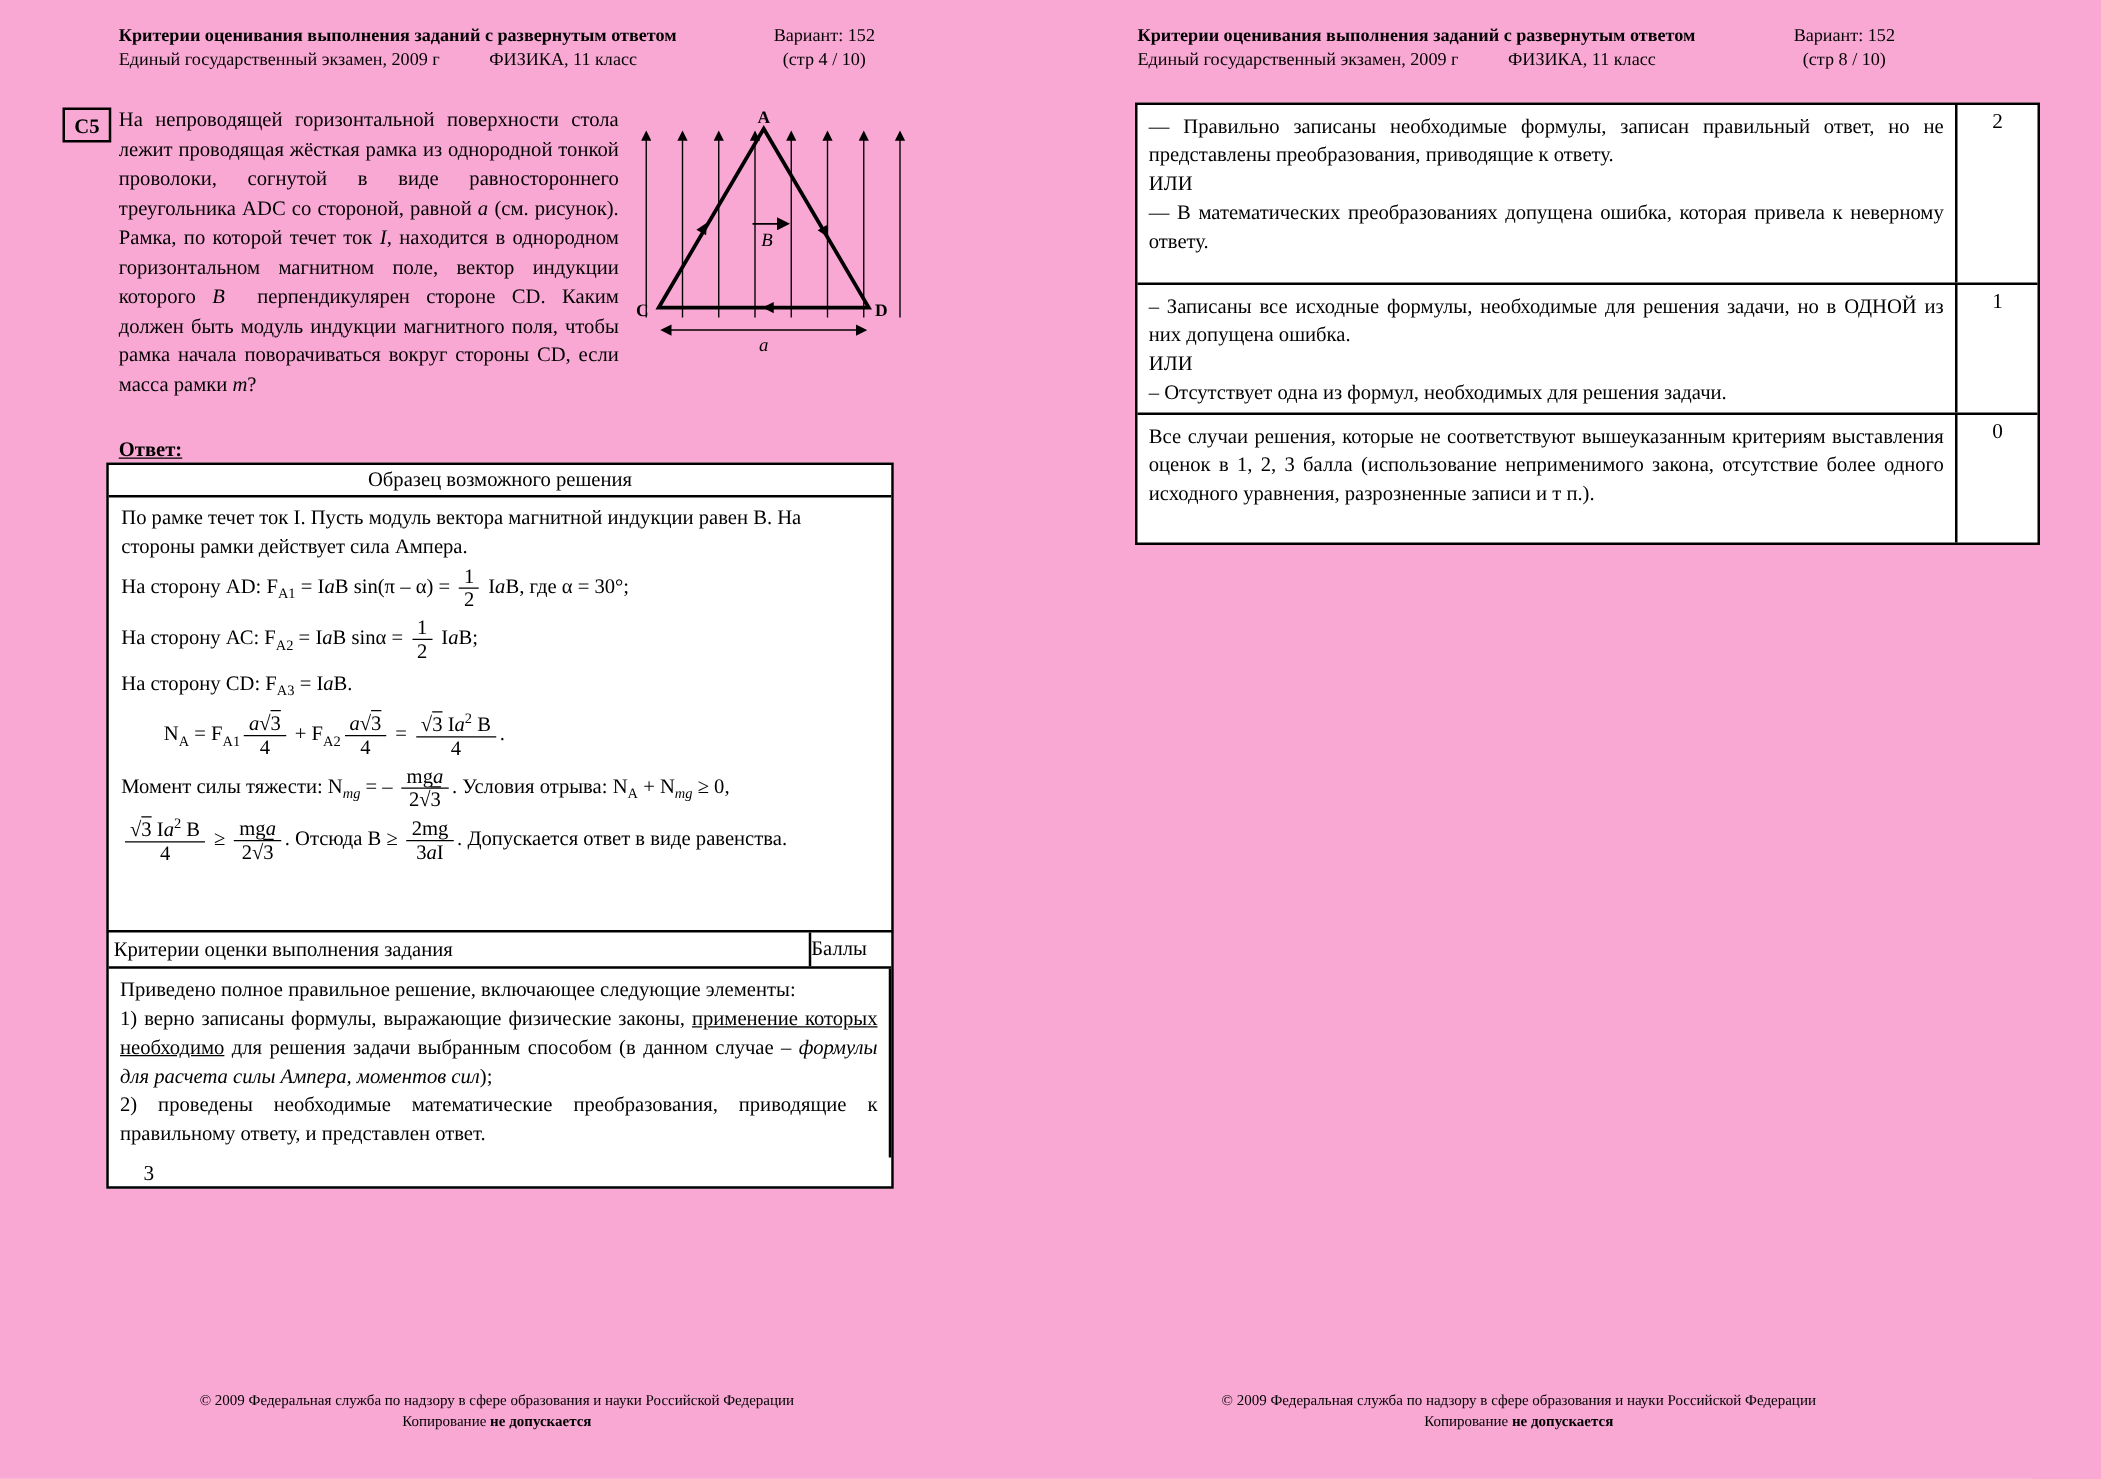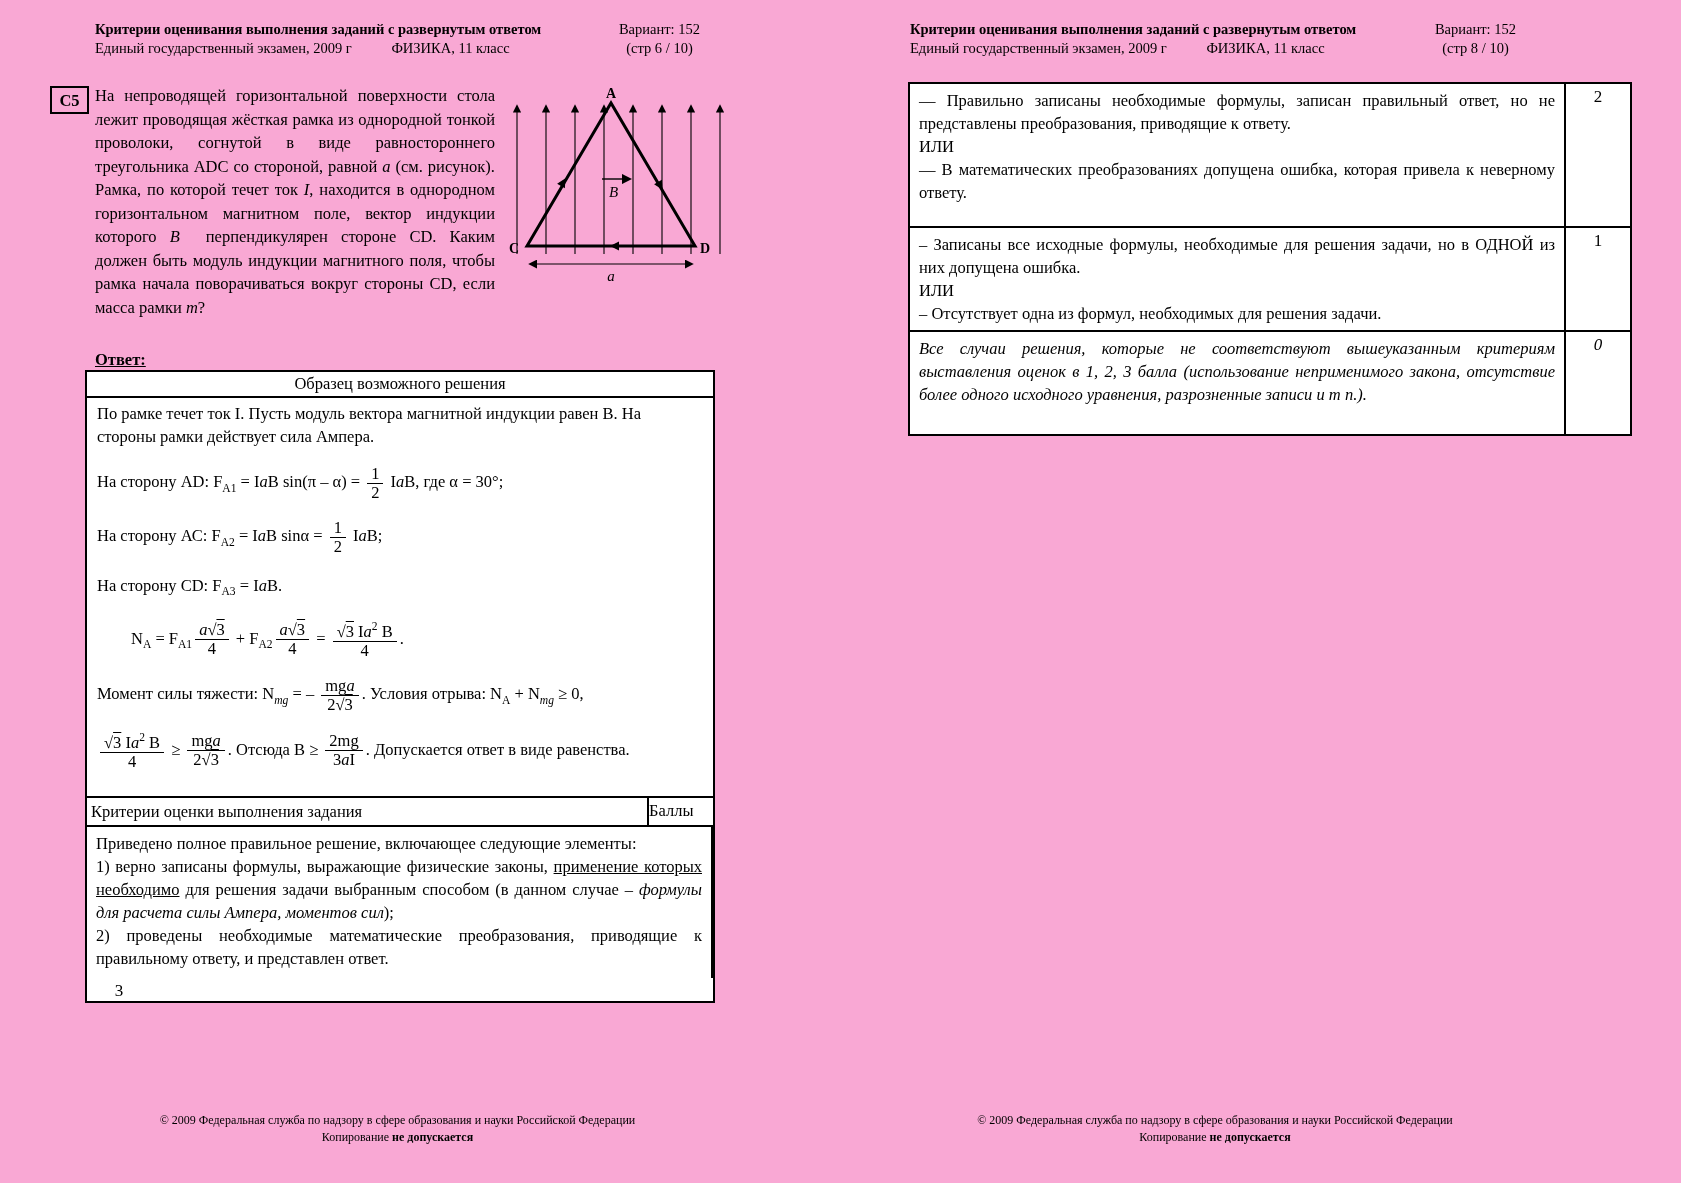--- a/index.html
+++ b/index.html
@@ -30,41 +30,41 @@
   .svg-b{font:bold 14px "Liberation Serif",serif;}
   .svg-it{font:italic 15px "Liberation Serif",serif;}
   
   .answer-label{position:absolute;left:45px;top:330px;font-weight:bold;text-decoration:underline;font-size:16.5px;}
   .tables{position:absolute;left:35px;top:350px;width:630px;}
   .tbl{border:2px solid #000;background:#fff;}
   .tbl-title{text-align:center;font-size:16.5px;padding:2px 4px;}
   .solution .tbl-title{border-bottom:2px solid #000;}
   .tbl-body{padding:4px 10px 8px 10px;min-height:346px;font-size:16.5px;line-height:23px;}
   .sl{margin:0;}
-  .fm{margin:17px 0;}
+  .fm{margin:4px 0;}
   .ind{margin-left:34px;}
   .frac{display:inline-flex;flex-direction:column;align-items:center;vertical-align:middle;
         line-height:1.1;margin:0 3px;text-align:center;}
   .fr-n{display:block;border-bottom:1.4px solid #000;padding:0 4px;}
   .fr-d{display:block;padding:0 4px;}
   .crit{margin-top:-2px;}
   .crit-row{display:flex;align-items:stretch;}
   .crit-row + .crit-row{border-top:2px solid #000;}
   .crit-head .crit-main{padding:2px 4px;}
   .crit-main{flex:1;border-right:2px solid #000;padding:5px 9px;font-size:16.5px;line-height:23px;}
   .crit-main.jt{text-align:justify;}
   .crit-head .crit-main,.crit-head .crit-score{text-align:left;font-size:16.5px;}
   .crit-score{width:64px;text-align:center;font-size:17px;padding-top:3px;}
   .row-h3{min-height:176px;flex-direction:column;}
   .or-line{text-align:left;}
   
   .rtable{position:absolute;left:48px;top:62px;width:724px;}
   .r2{min-height:142px;}
   .r1{min-height:92px;}
-  .r0{min-height:104px;font-style:italic;}
+  .r0{min-height:104px;}
   
   .pf{position:absolute;top:1092px;text-align:center;font-size:12px;line-height:17px;}
   .page-left .pf{left:45px;width:605px;}
   .page-right .pf{left:15px;width:680px;}
 </style>
 </head>
 <body>
 
 <div class="canvas">
 
@@ -72,21 +72,21 @@
     <header class="ph">
       <div class="ph-main">
         <div class="ph-title">Критерии оценивания выполнения заданий с развернутым ответом</div>
         <div class="ph-sub">
           <span class="ph-exam">Единый государственный экзамен, 2009 г</span>
           <span class="ph-subject">ФИЗИКА, 11 класс</span>
         </div>
       </div>
       <div class="ph-right">
         <div>Вариант: 152</div>
-        <div>(стр  6 / 10)</div>
+        <div>(стр  4 / 10)</div>
       </div>
     </header>
 
     <div class="task">
       <div class="task-label">С5</div>
       <div class="task-text">
         <div class="figure">
           <svg viewBox="0 0 240 198" width="240" height="198">
             <defs>
               <marker id="ah" viewBox="0 0 10 10" refX="8" refY="5" markerWidth="7.5" markerHeight="7.5" orient="auto-start-reverse">

